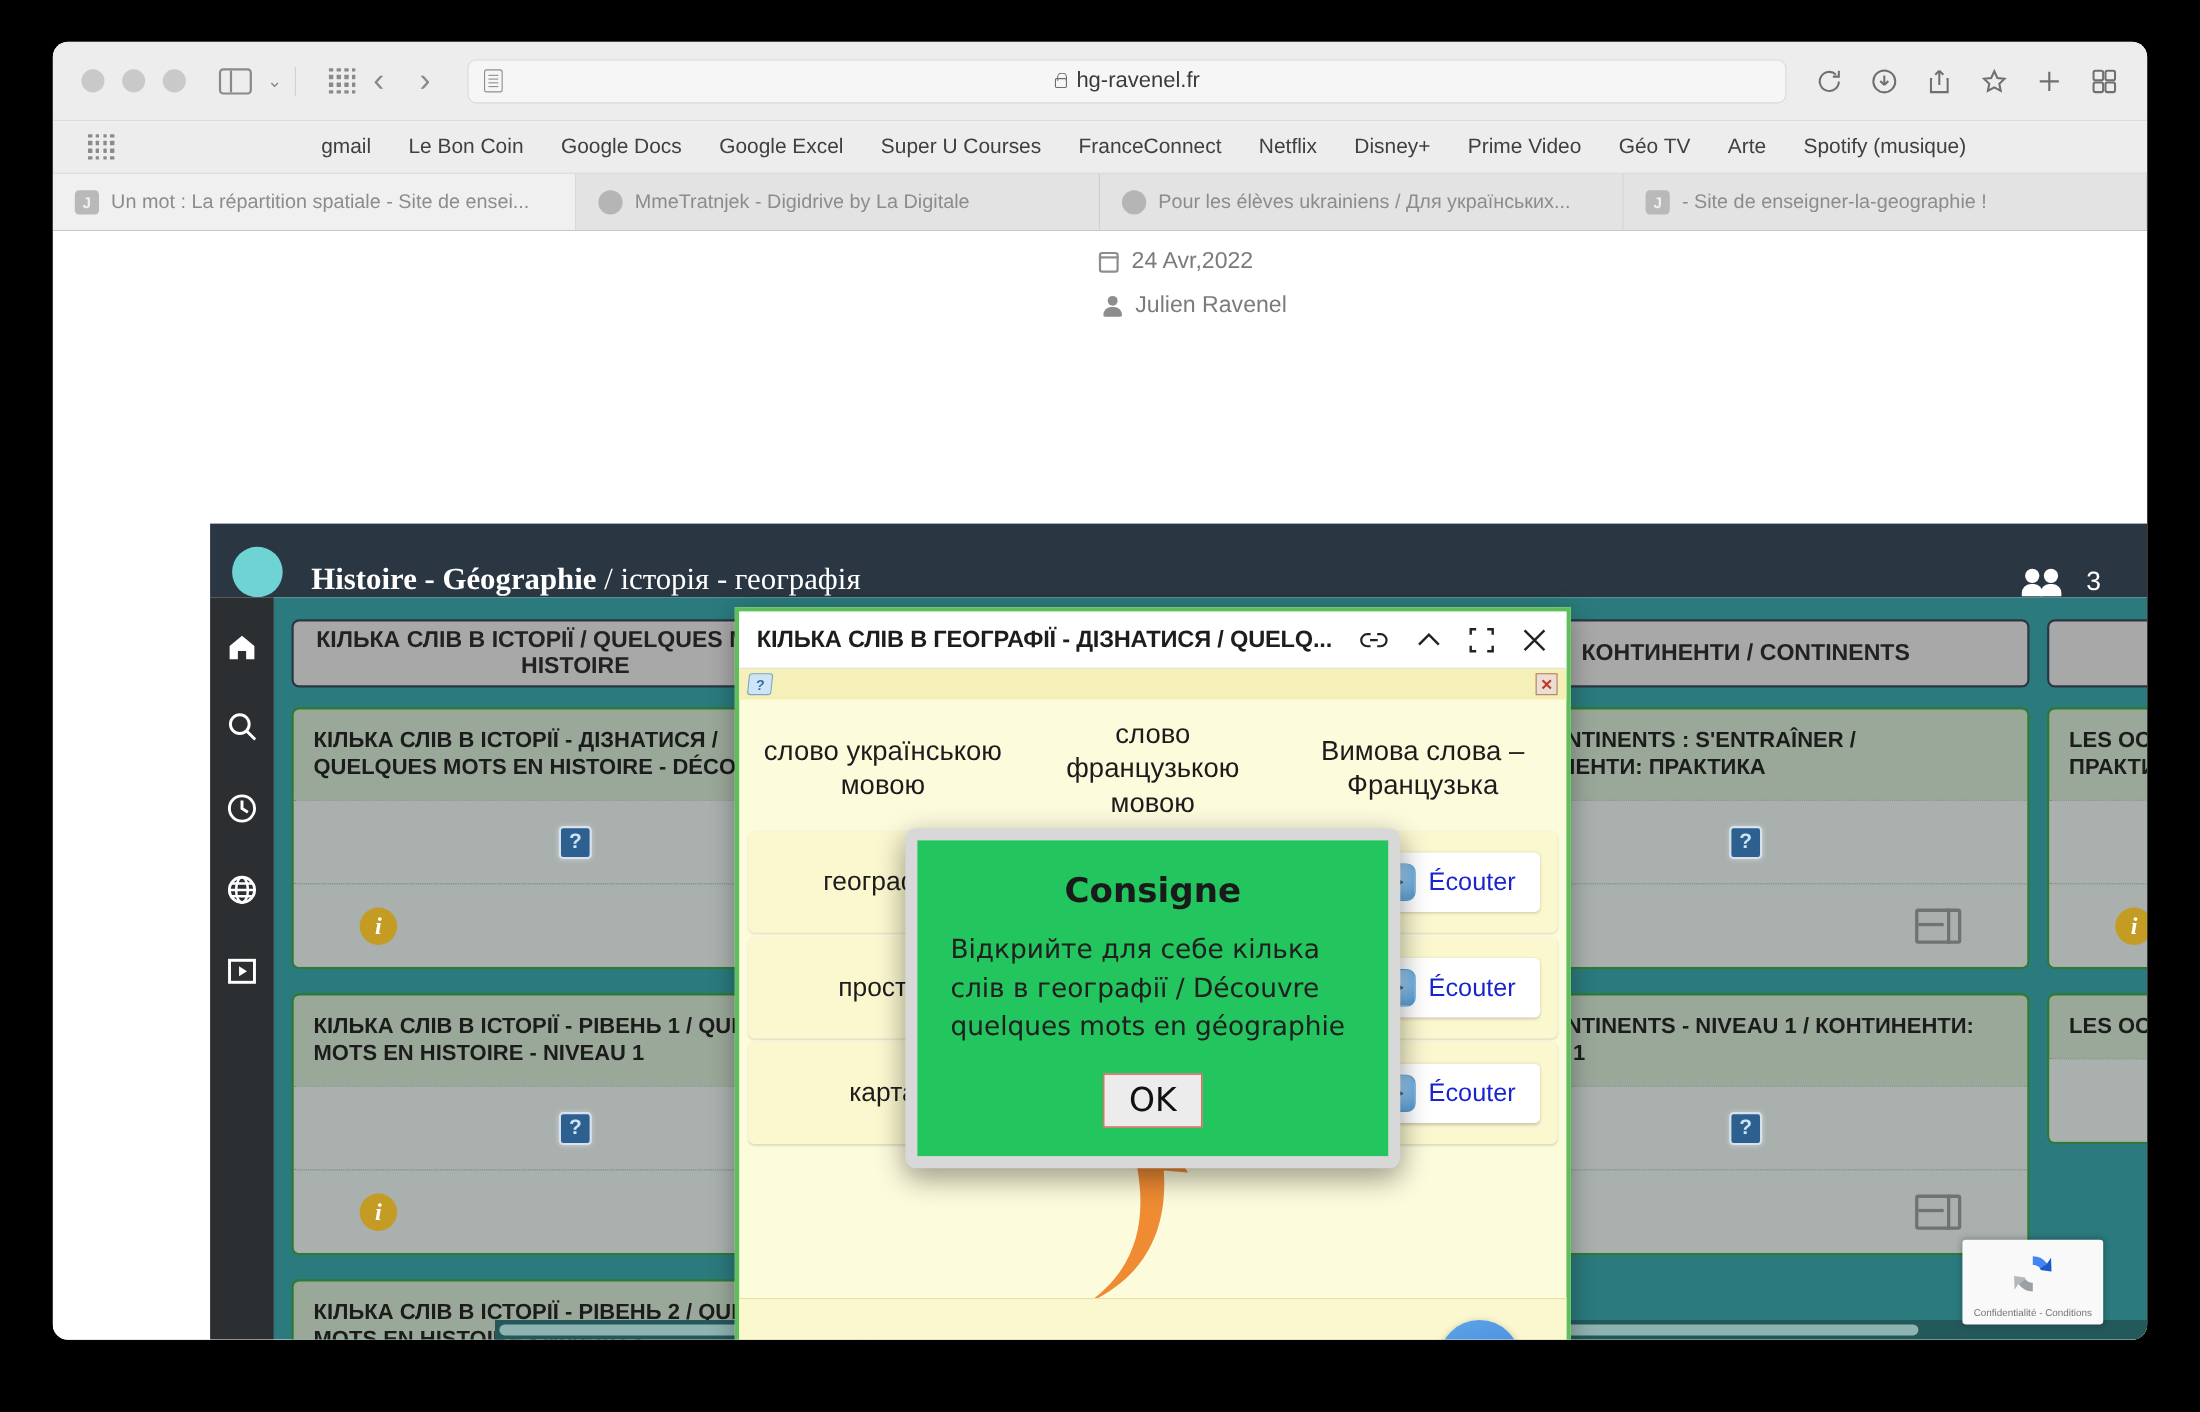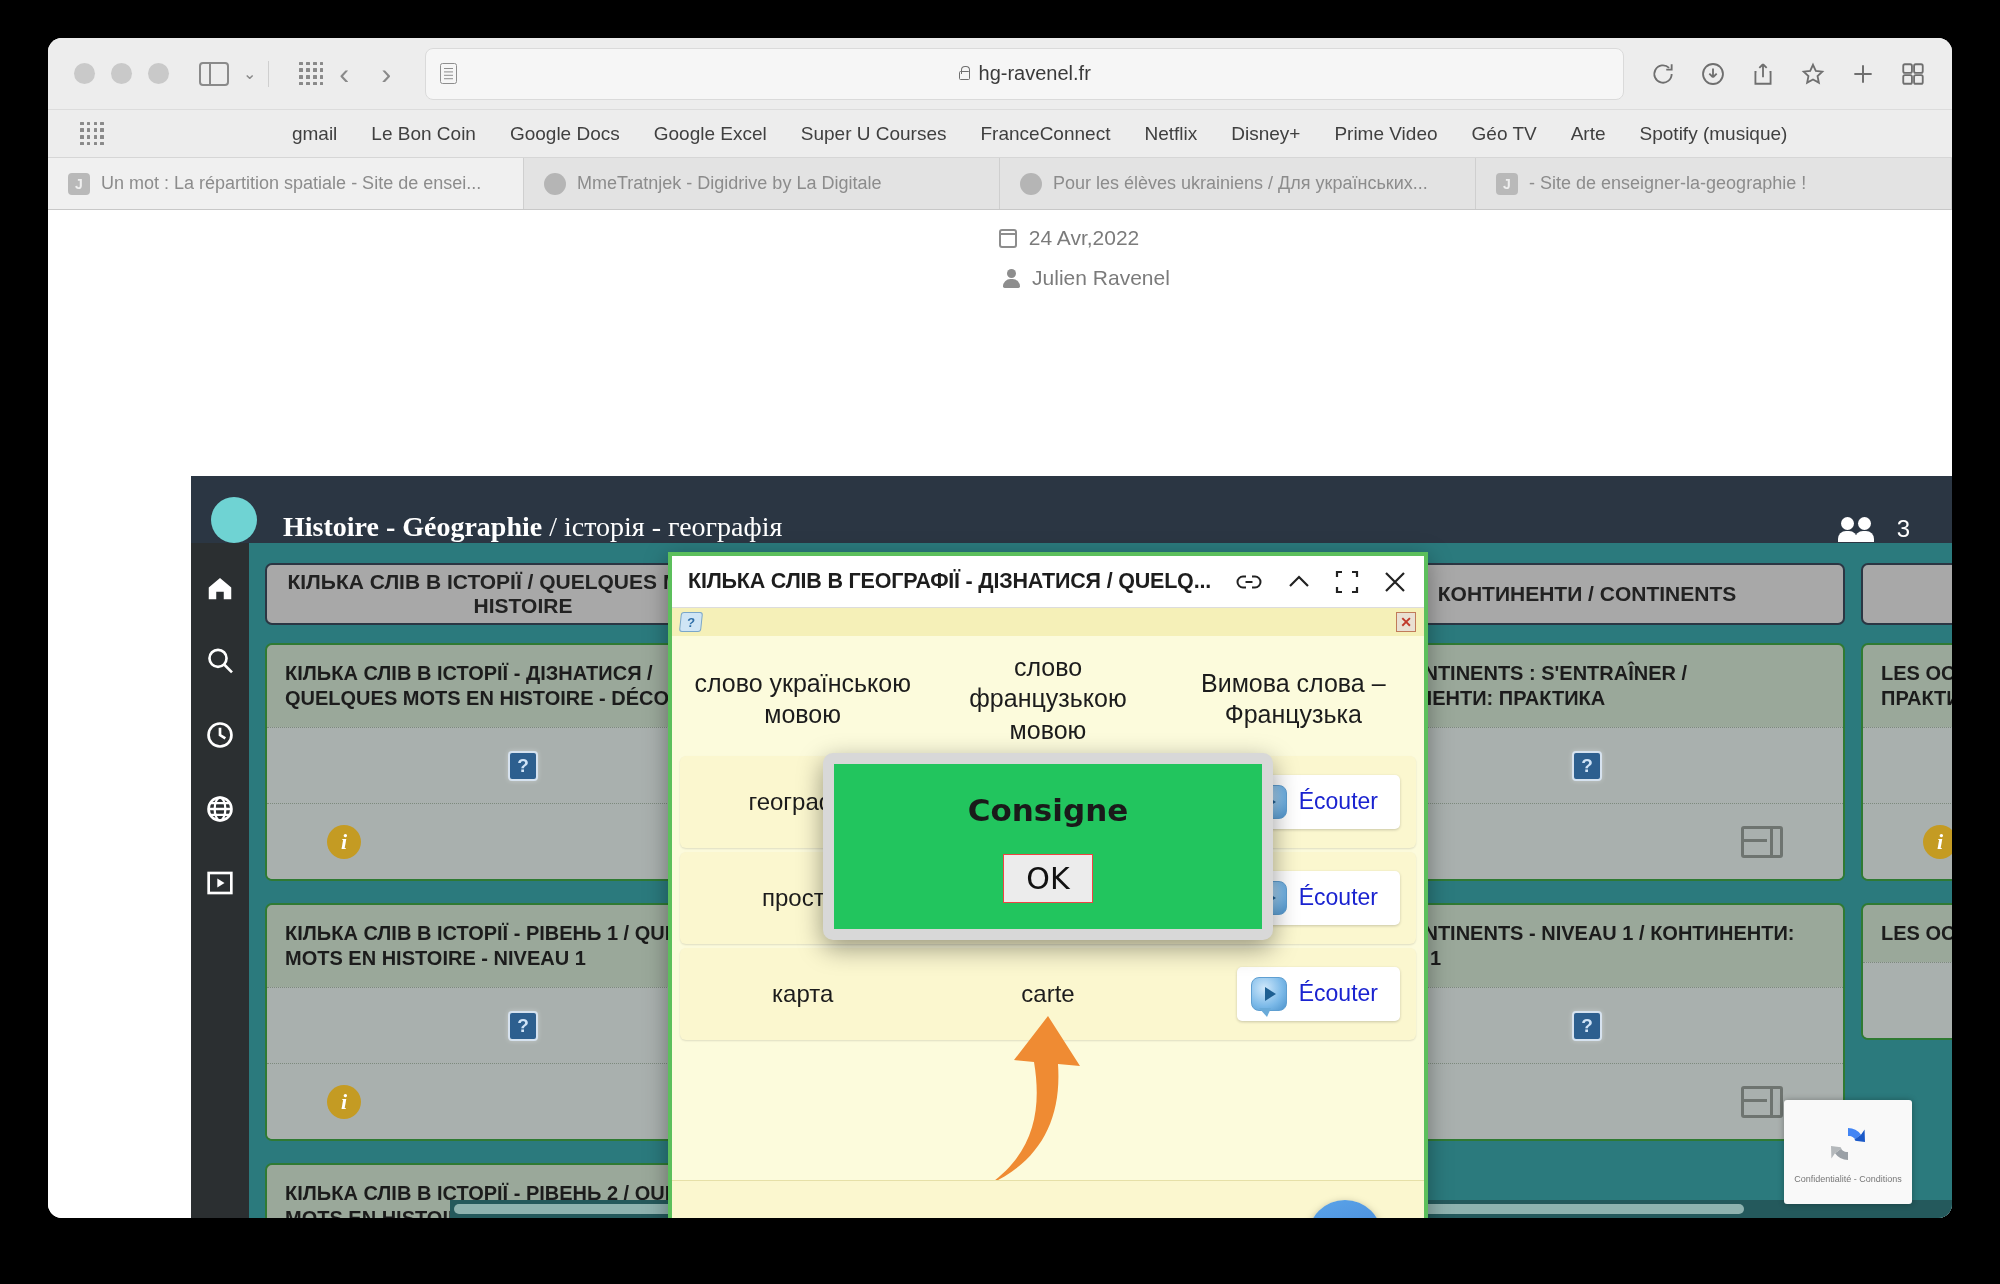--- a/index.html
+++ b/index.html
@@ -28,21 +28,21 @@
      width:2.2px; background:#8a8a8a; }
   .chev-small { font-size:16px; color:#8a8a8a; margin-left:14px; }
   .divider-v { width:1px; height:26px; background:#cfcfcf; margin:0 12px; }
   .grid9 { display:grid; grid-template-columns:repeat(4,3.6px);
            grid-template-rows:repeat(4,3.6px); gap:3.2px; margin-left:18px; }
   .grid9 i { background:#8a8a8a; border-radius:.5px; display:block;
              width:3.6px; height:3.6px; }
   .navarrow { font-size:30px; color:#8a8a8a; font-weight:300; line-height:1;
               padding:0 16px; }
   .urlbar {
-    flex:1; height:52px; margin:0 18px; background:#f6f6f6;
+    flex:1; height:40px; margin:0 18px; background:#f6f6f6;
     border:1px solid #dadada; border-radius:8px; display:flex;
     align-items:center; justify-content:center; position:relative;
   }
   .urlbar .reader { position:absolute; left:14px; width:17px; height:21px;
      border:1.8px solid #8e8e8e; border-radius:2.5px; }
   .urlbar .reader:before { content:""; position:absolute; left:3px; top:3.5px;
      width:9px; height:1.4px; background:#8e8e8e;
      box-shadow:0 3.4px 0 #8e8e8e, 0 6.8px 0 #8e8e8e, 0 10.2px 0 #8e8e8e; }
   .lock { width:11px; height:9px; border:1.8px solid #6f6f6f; border-radius:1.5px;
      position:relative; margin-right:9px; margin-top:3px; }
@@ -202,21 +202,21 @@
   .cons-inner { background:#22c55e; padding:28px 30px 26px; }
   .cons-title { text-align:center; font-size:31px; font-weight:700; color:#1a1a1a;
      margin-bottom:18px; font-family:"DejaVu Sans", sans-serif; }
   .cons-body { font-size:24px; color:#202020; line-height:1.45;
      font-family:"DejaVu Sans", sans-serif; }
   .cons-ok { display:block; margin:26px auto 0; background:#ececec;
      border:1px solid #ef4444; padding:6px 22px; font-size:30px; color:#111;
      font-family:"DejaVu Sans", sans-serif; cursor:pointer; }
 
   
-  #recaptcha { position:absolute; right:40px; bottom:14px; width:128px; height:104px;
+  #recaptcha { position:absolute; right:40px; bottom:14px; width:128px; height:77px;
      background:#f9f9f9; border-radius:3px; box-shadow:0 0 6px rgba(0,0,0,.3);
      display:flex; flex-direction:column; align-items:center;
      justify-content:center; gap:6px; }
   #recaptcha .lbl { font-size:9px; color:#777; }
 
   .hscroll { position:absolute; left:201px; right:0; bottom:0; height:18px;
      background:#24595c; }
   .hscroll i { display:block; height:10px; margin:4px 0 0 4px; width:1290px;
      background:#8fb3b0; border-radius:5px; }
 </style>
@@ -586,20 +586,21 @@
             <path d="M18 4.2H6.2A2.2 2.2 0 0 0 4 6.4v11.2A2.2 2.2 0 0 0 6.2 19.8H17.4A2.2 2.2 0 0 0 19.6 17.6V10" fill="none" stroke="#fff" stroke-width="2.6" stroke-linecap="round"></path>
             <path d="M8.6 11.4l3.4 3.4 8-9.2" fill="none" stroke="#fff" stroke-width="2.8" stroke-linecap="round" stroke-linejoin="round"></path>
           </svg>
         </div>
       </div>
     </div>
 
     <div id="consigne">
       <div class="cons-inner">
         <div class="cons-title">Consigne</div>
+        <div class="cons-body">Відкрийте для себе кілька слів в географії / Découvre quelques mots en géographie</div>
         <button class="cons-ok">OK</button>
       </div>
     </div>
 
     <div id="recaptcha">
       <svg width="48" height="48" viewBox="0 0 48 48">
         <path d="M24 8a16 16 0 0 1 13 6.7l-6 4.6A8.6 8.6 0 0 0 24 16z" fill="#4285f4"></path>
         <path d="M37 14.7l3.6-5.2.4 12.5-12-1.6z" fill="#1b59c8"></path>
         <path d="M24 40a16 16 0 0 1-13-6.7l6-4.6A8.6 8.6 0 0 0 24 32z" fill="#9aa0a6"></path>
         <path d="M11 33.3L7.4 38.5 7 26l12 1.6z" fill="#b4b8bb"></path>

